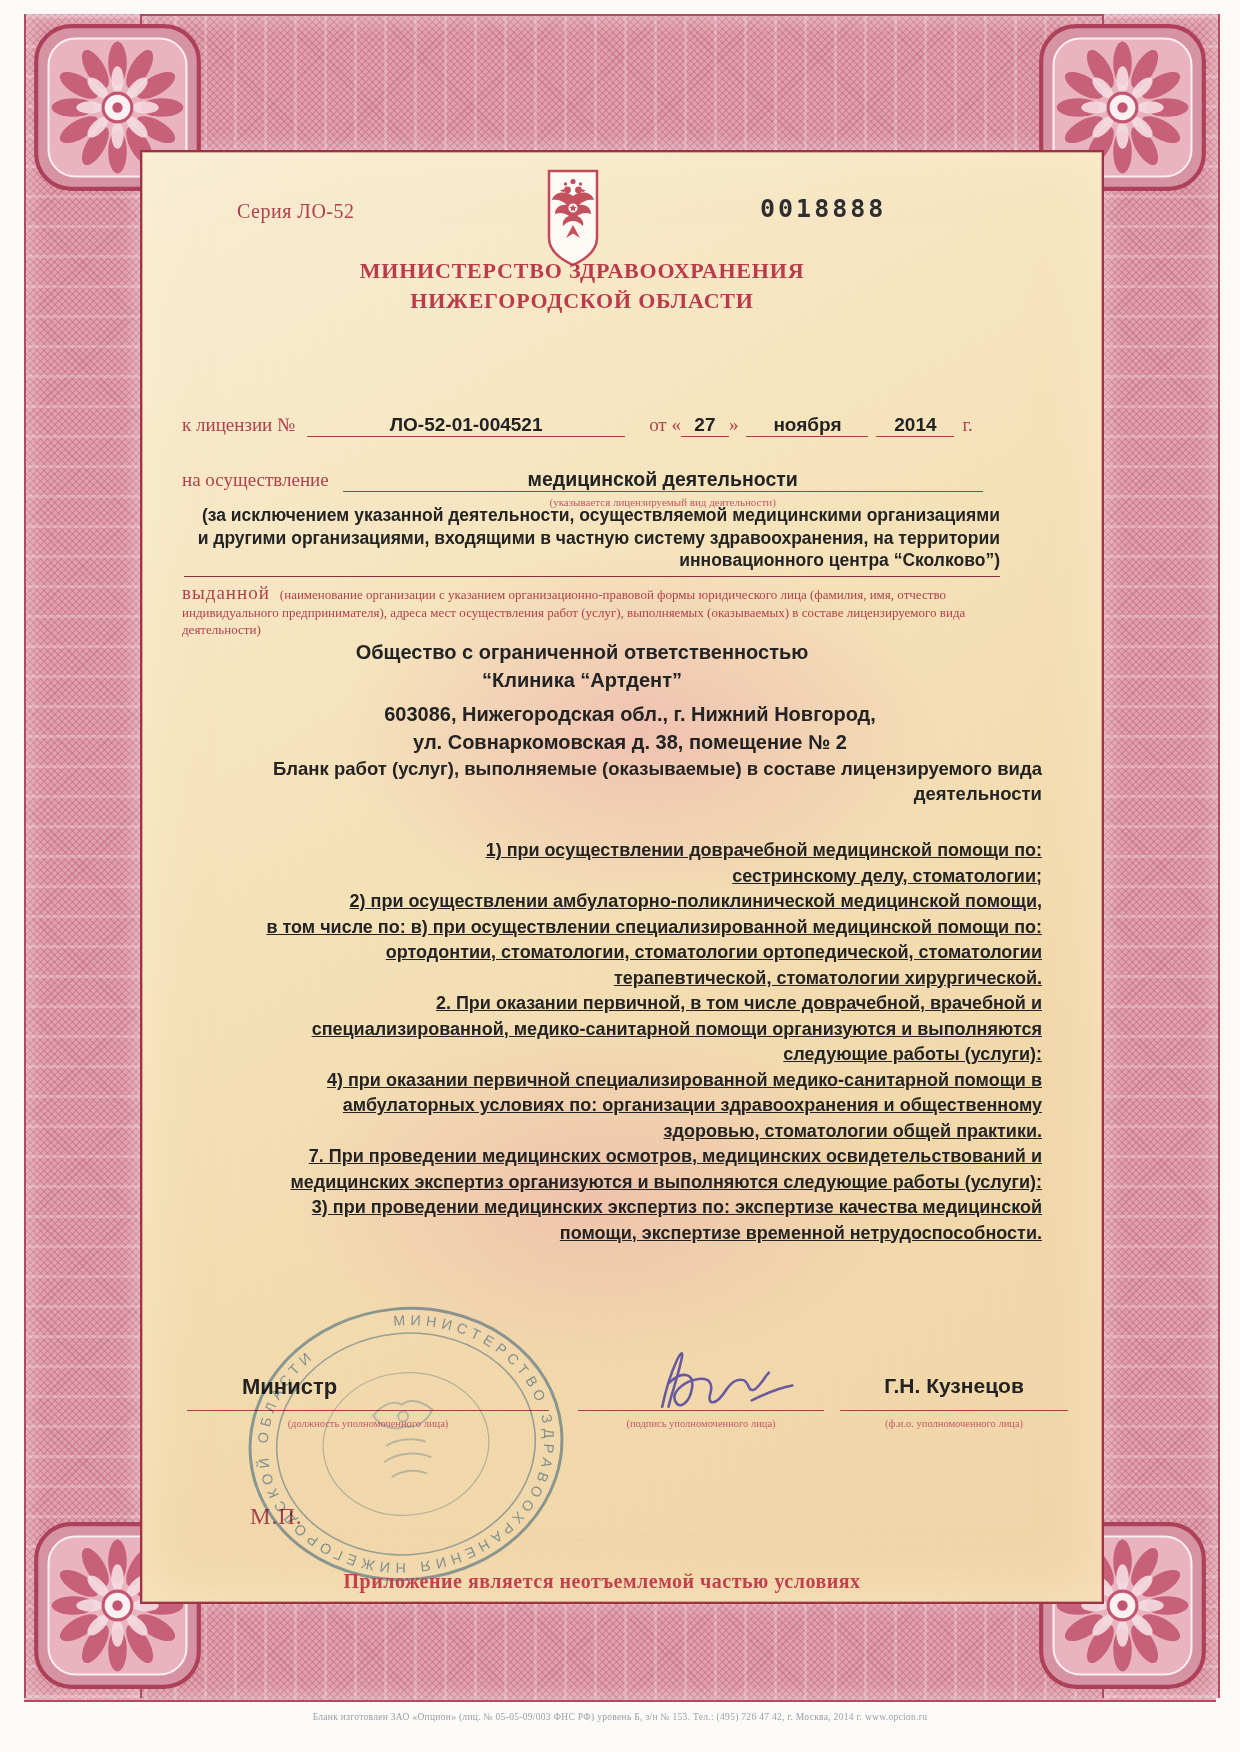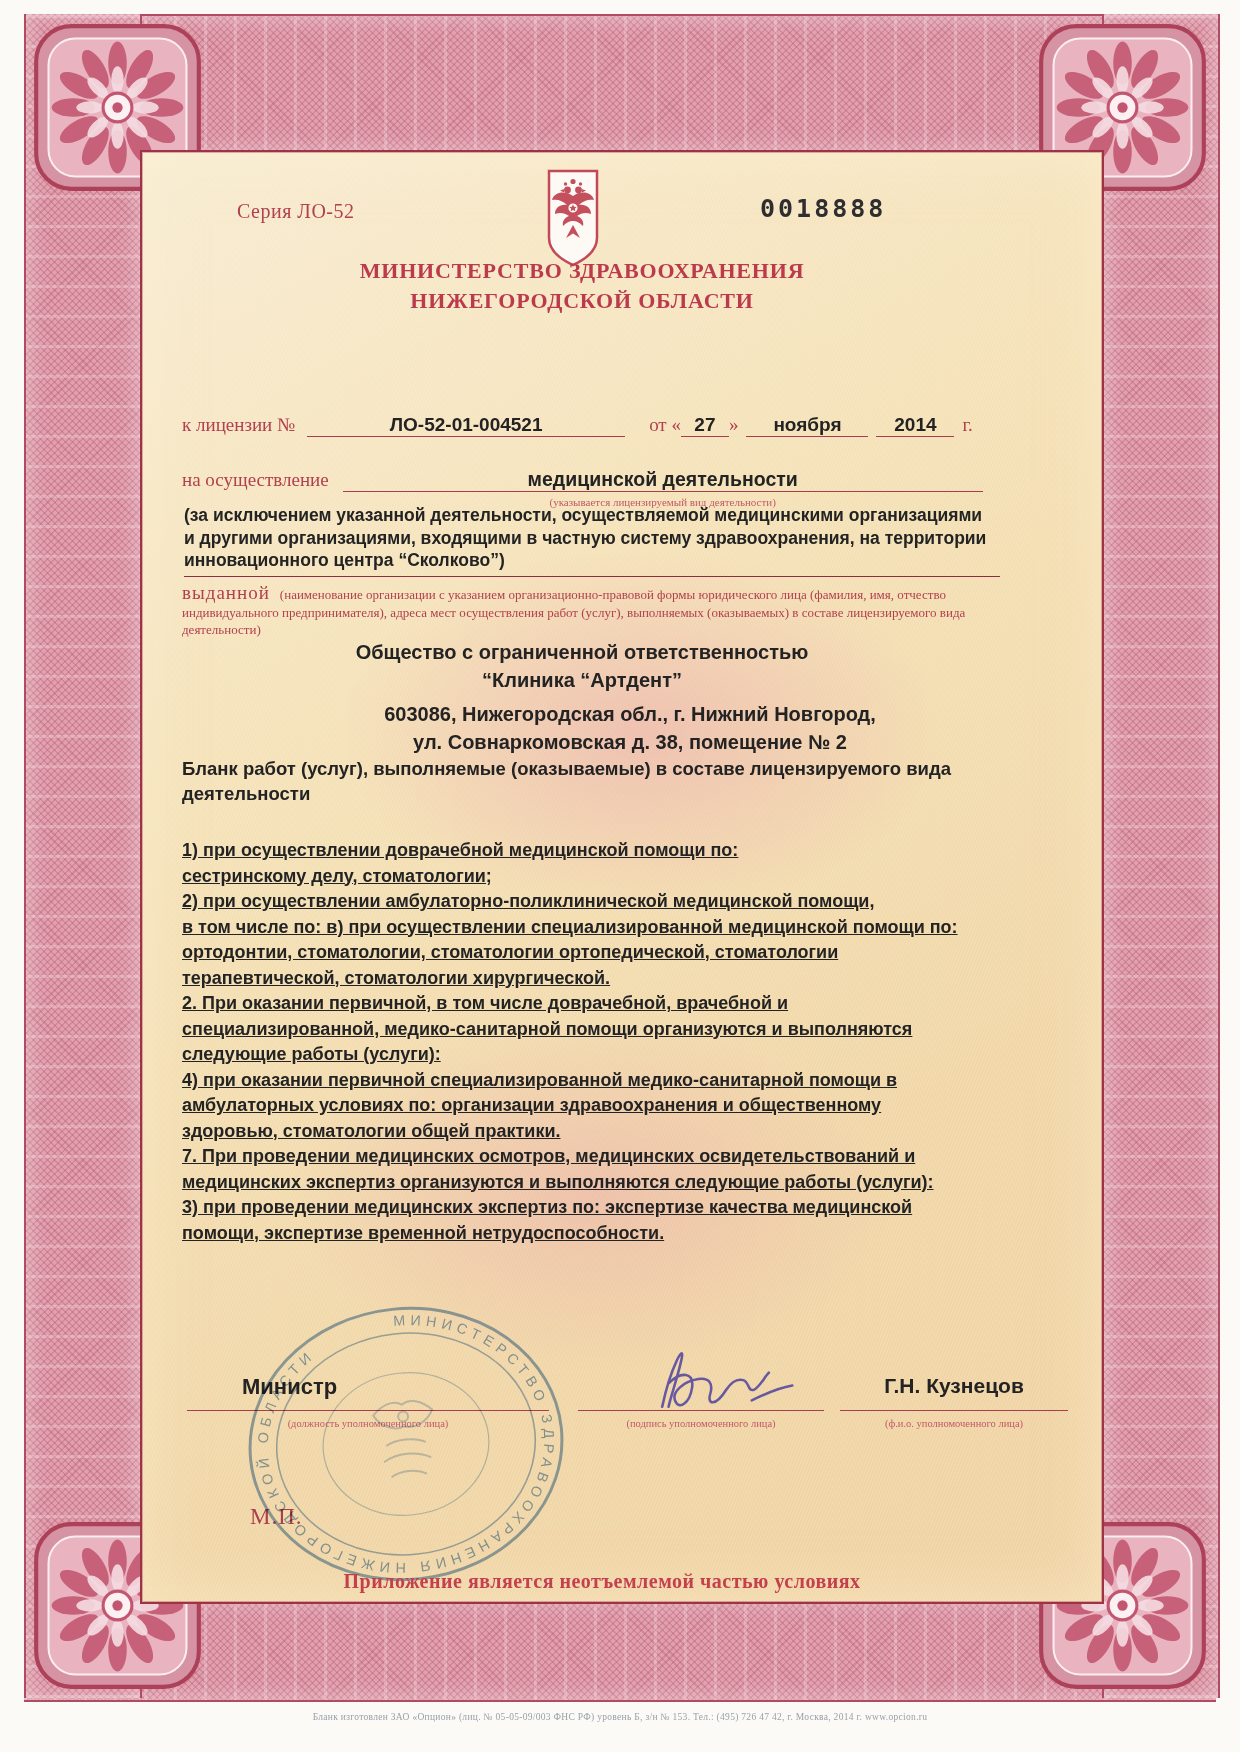--- a/index.html
+++ b/index.html
@@ -36,21 +36,21 @@
          radial-gradient(ellipse 430px 260px at 52% 40%, rgba(233,160,170,.48), rgba(233,160,170,0) 70%),
          radial-gradient(ellipse 430px 250px at 47% 72%, rgba(233,160,170,.40), rgba(233,160,170,0) 70%),
          repeating-linear-gradient(112deg, rgba(255,255,255,.12) 0 1px, rgba(0,0,0,0) 1px 3px),
          linear-gradient(150deg,#f8ecd2 0%,#f5e2b8 35%,#f1d7a8 70%,#f0d3a4 100%);}
   .abs{position:absolute;}
   .red{color:#b2404e;}
   .redlabel{font-family:"Liberation Serif",serif;font-size:19px;color:#b2404e;}
   .bval{font-family:"Liberation Sans",sans-serif;font-weight:bold;color:#232323;}
   .u{display:inline-block;border-bottom:1.6px solid #a83c50;text-align:center;}
   .caption{font-family:"Liberation Serif",serif;font-size:11px;color:#c25a68;}
-  .pre{white-space:pre-line;}
+  .pre{white-space:pre-line;text-align:right;}
   
   .series{left:95px;top:48px;font-size:20px;letter-spacing:.5px;}
   .serial{left:618px;top:42px;font-family:"DejaVu Sans Mono",monospace;font-weight:bold;
           font-size:25px;letter-spacing:3px;color:#2e2e31;}
   .arms{left:402px;top:16px;width:58px;height:100px;}
   .title{left:0;top:104px;width:880px;text-align:center;font-family:"Liberation Serif",serif;
          font-weight:bold;font-size:22px;line-height:30px;letter-spacing:.8px;color:#bb3a4c;}
   
   .row{display:flex;align-items:baseline;}
   .row-appendix{left:40px;top:198px;}

